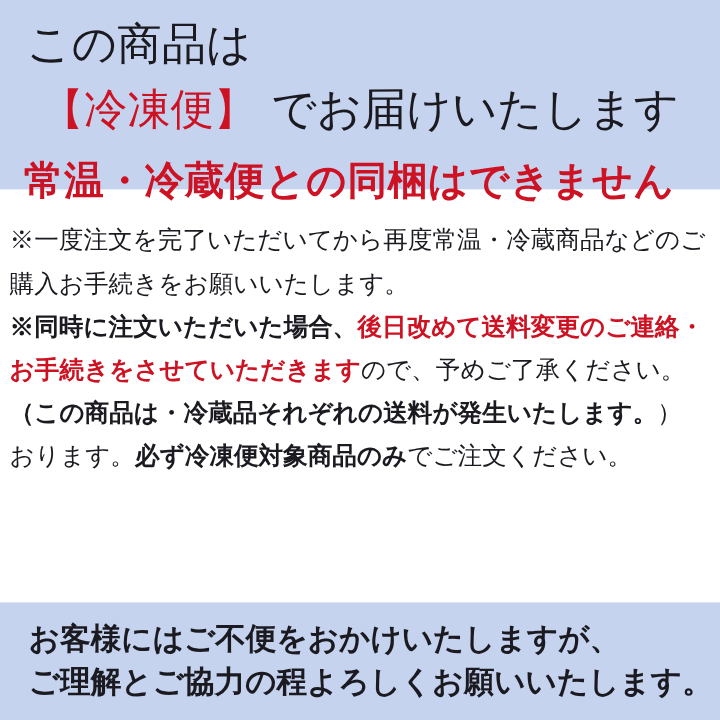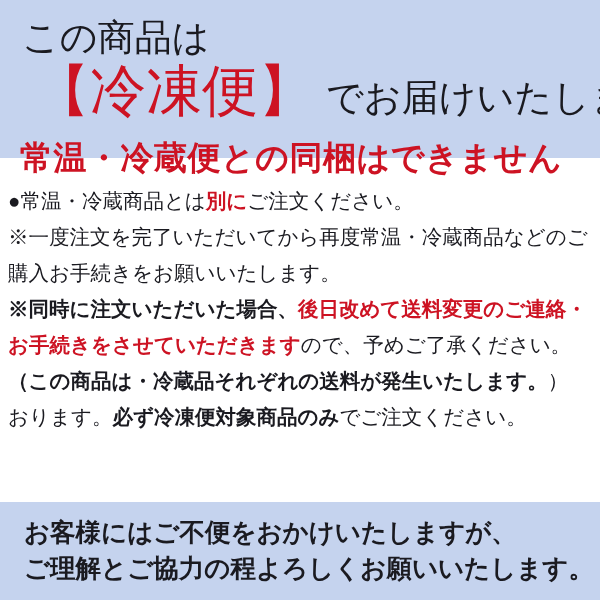--- a/index.html
+++ b/index.html
@@ -20,21 +20,21 @@
   }
   .t1 {
     font-size: 37px; line-height: 48px;
     margin-left: 22px;
     color: var(--text-black, #1a1a20);
     white-space: nowrap;
     margin-top: 12px;
   }
   .t2 { line-height: 58px; margin-left: 34px; white-space: nowrap; }
   .t2-red {
-    font-size: 56px;
+    font-size: 36px;
     color: var(--accent-red, #cd1323);
     margin-right: 12px;
   }
   .t2-black { font-size: 37px; color: var(--text-black, #1a1a20); }
   .t3 {
     font-size: 33px; font-weight: bold;
     line-height: 48px;
     margin-left: 20px;
     letter-spacing: 0.5px;
     color: var(--accent-red, #cd1323);
@@ -80,21 +80,20 @@
   <section class="top">
     <div class="t1">この商品は</div>
     <div class="t2">
       <span class="t2-red">【冷凍便】</span><span class="t2-black">でお届けいたします</span>
     </div>
     <div class="t3">常温・冷蔵便との同梱はできません</div>
   </section>
 
   <section class="mid">
     <div id="notes-list">
-        <div class="note-line"><span class="seg-normal">●常温・冷蔵商品とは</span><span class="seg-red-bold">別に</span><span class="seg-normal">ご注文ください。</span></div>
         <div class="note-line"><span class="seg-normal">※一度注文を完了いただいてから再度常温・冷蔵商品などのご</span></div>
         <div class="note-line"><span class="seg-normal">購入お手続きをお願いいたします。</span></div>
         <div class="note-line"><span class="seg-bold">※同時に注文いただいた場合、</span><span class="seg-red-bold">後日改めて送料変更のご連絡・</span></div>
         <div class="note-line"><span class="seg-red-bold">お手続きをさせていただきます</span><span class="seg-normal">ので、予めご了承ください。</span></div>
         <div class="note-line"><span class="seg-bold">（この商品は・冷蔵品それぞれの送料が発生いたします。</span><span class="seg-normal">）</span></div>
         <div class="note-line"><span class="seg-normal">おります。</span><span class="seg-bold">必ず冷凍便対象商品のみ</span><span class="seg-normal">でご注文ください。</span></div>
       </div>
   </section>
 
   <section class="bottom">

